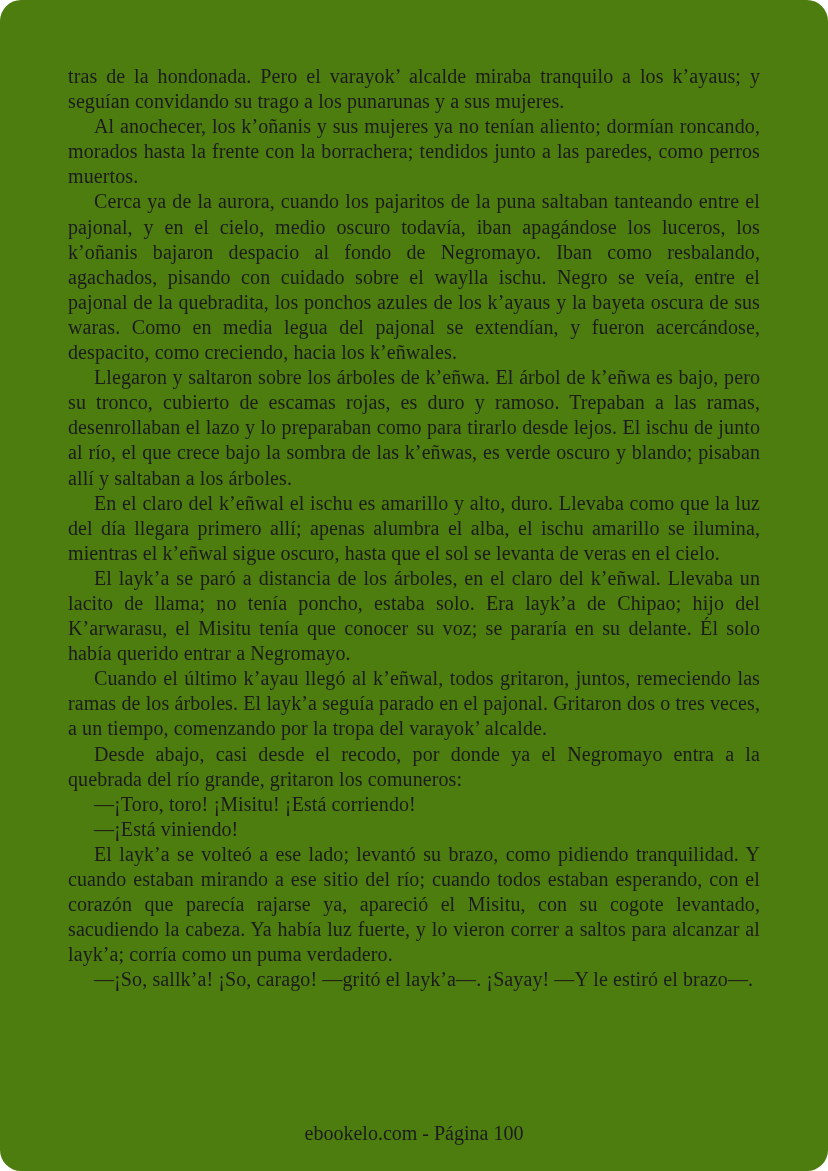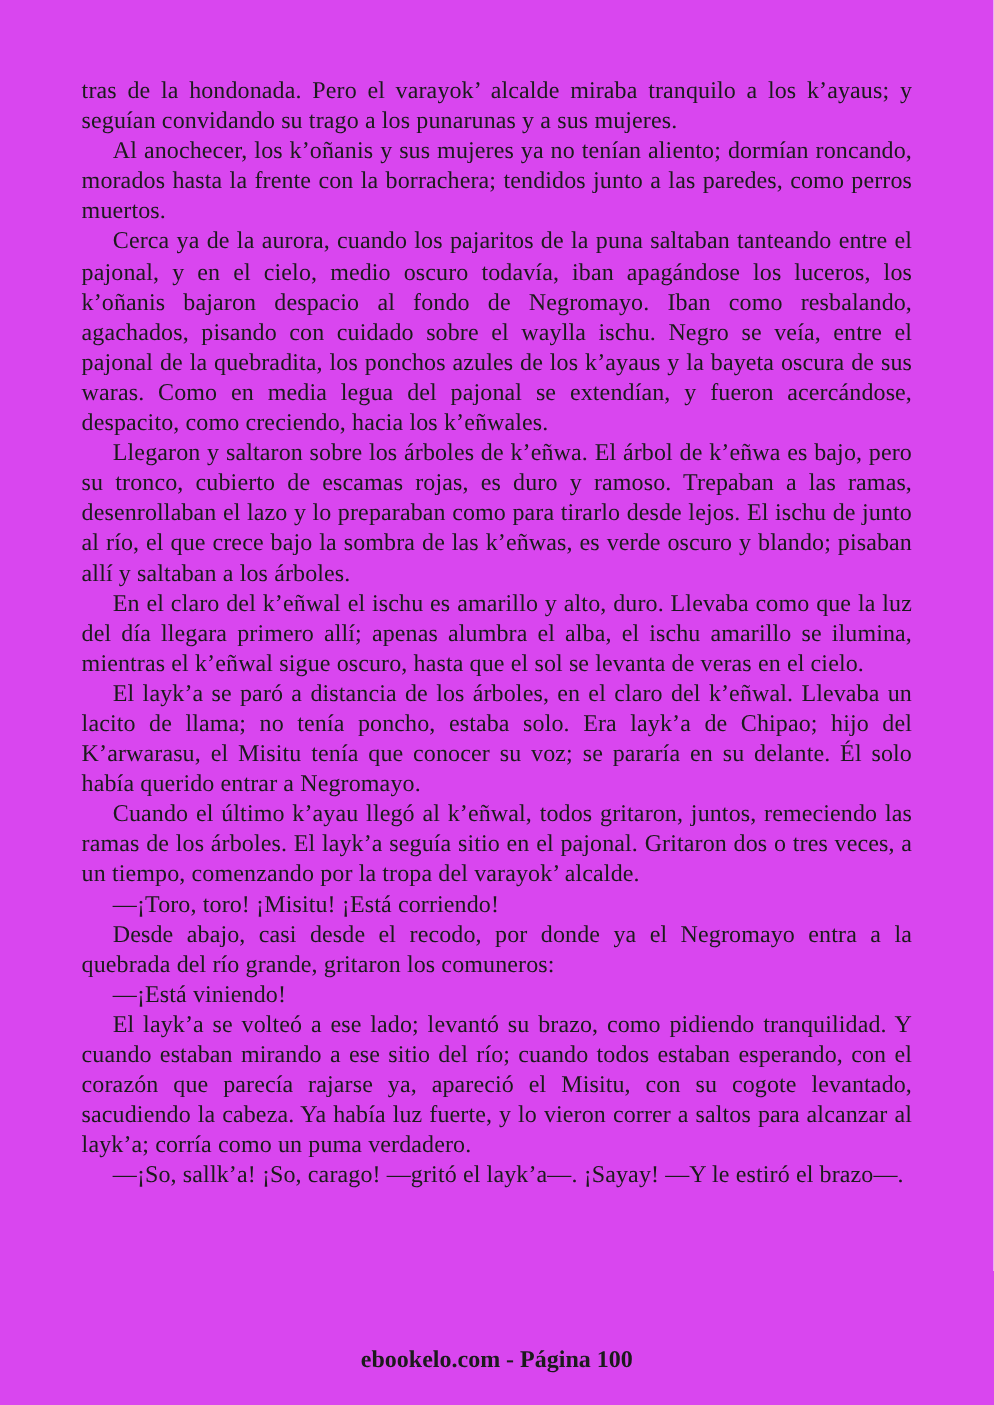--- a/index.html
+++ b/index.html
@@ -4,24 +4,25 @@
 <style>
   html, body {
     margin: 0;
     padding: 0;
     background: #ffffff;
   }
   .page {
     position: relative;
     width: 828px;
     height: 1171px;
-    background: #d946ef;
+    background: #4d7c0f;
     font-family: "Liberation Serif", serif;
     color: #1b1b1b;
     overflow: hidden;
+    border-radius: 21px;
   }
   .text-block {
     position: absolute;
     left: 68px;
     top: 64px;
     width: 692px;
     font-size: 20px;
     line-height: 25.1px;
     text-align: justify;
     text-justify: inter-word;
@@ -36,35 +37,34 @@
     text-indent: 0;
   }
   .footer {
     position: absolute;
     left: 0;
     right: 0;
     bottom: 26px;
     text-align: center;
     font-size: 20px;
     color: #1b1b1b;
-    font-weight: bold;
   }
 </style>
 </head>
 <body>
 
 <div class="page">
   <div class="text-block">
     <p class="no-indent">tras de la hondonada. Pero el varayok’ alcalde miraba tranquilo a los k’ayaus; y seguían convidando su trago a los punarunas y a sus mujeres.</p>
     <p>Al anochecer, los k’oñanis y sus mujeres ya no tenían aliento; dormían roncando, morados hasta la frente con la borrachera; tendidos junto a las paredes, como perros muertos.</p>
     <p>Cerca ya de la aurora, cuando los pajaritos de la puna saltaban tanteando entre el pajonal, y en el cielo, medio oscuro todavía, iban apagándose los luceros, los k’oñanis bajaron despacio al fondo de Negromayo. Iban como resbalando, agachados, pisando con cuidado sobre el waylla ischu. Negro se veía, entre el pajonal de la quebradita, los ponchos azules de los k’ayaus y la bayeta oscura de sus waras. Como en media legua del pajonal se extendían, y fueron acercándose, despacito, como creciendo, hacia los k’eñwales.</p>
     <p>Llegaron y saltaron sobre los árboles de k’eñwa. El árbol de k’eñwa es bajo, pero su tronco, cubierto de escamas rojas, es duro y ramoso. Trepaban a las ramas, desenrollaban el lazo y lo preparaban como para tirarlo desde lejos. El ischu de junto al río, el que crece bajo la sombra de las k’eñwas, es verde oscuro y blando; pisaban allí y saltaban a los árboles.</p>
     <p>En el claro del k’eñwal el ischu es amarillo y alto, duro. Llevaba como que la luz del día llegara primero allí; apenas alumbra el alba, el ischu amarillo se ilumina, mientras el k’eñwal sigue oscuro, hasta que el sol se levanta de veras en el cielo.</p>
     <p>El layk’a se paró a distancia de los árboles, en el claro del k’eñwal. Llevaba un lacito de llama; no tenía poncho, estaba solo. Era layk’a de Chipao; hijo del K’arwarasu, el Misitu tenía que conocer su voz; se pararía en su delante. Él solo había querido entrar a Negromayo.</p>
-    <p>Cuando el último k’ayau llegó al k’eñwal, todos gritaron, juntos, remeciendo las ramas de los árboles. El layk’a seguía sitio en el pajonal. Gritaron dos o tres veces, a un tiempo, comenzando por la tropa del varayok’ alcalde.</p>
+    <p>Cuando el último k’ayau llegó al k’eñwal, todos gritaron, juntos, remeciendo las ramas de los árboles. El layk’a seguía parado en el pajonal. Gritaron dos o tres veces, a un tiempo, comenzando por la tropa del varayok’ alcalde.</p>
+    <p>Desde abajo, casi desde el recodo, por donde ya el Negromayo entra a la quebrada del río grande, gritaron los comuneros:</p>
     <p>—¡Toro, toro! ¡Misitu! ¡Está corriendo!</p>
-    <p>Desde abajo, casi desde el recodo, por donde ya el Negromayo entra a la quebrada del río grande, gritaron los comuneros:</p>
     <p>—¡Está viniendo!</p>
     <p>El layk’a se volteó a ese lado; levantó su brazo, como pidiendo tranquilidad. Y cuando estaban mirando a ese sitio del río; cuando todos estaban esperando, con el corazón que parecía rajarse ya, apareció el Misitu, con su cogote levantado, sacudiendo la cabeza. Ya había luz fuerte, y lo vieron correr a saltos para alcanzar al layk’a; corría como un puma verdadero.</p>
     <p>—¡So, sallk’a! ¡So, carago! —gritó el layk’a—. ¡Sayay! —Y le estiró el brazo—.</p>
   </div>
   <div class="footer">ebookelo.com - Página 100</div>
 </div>
 
 </body></html>

